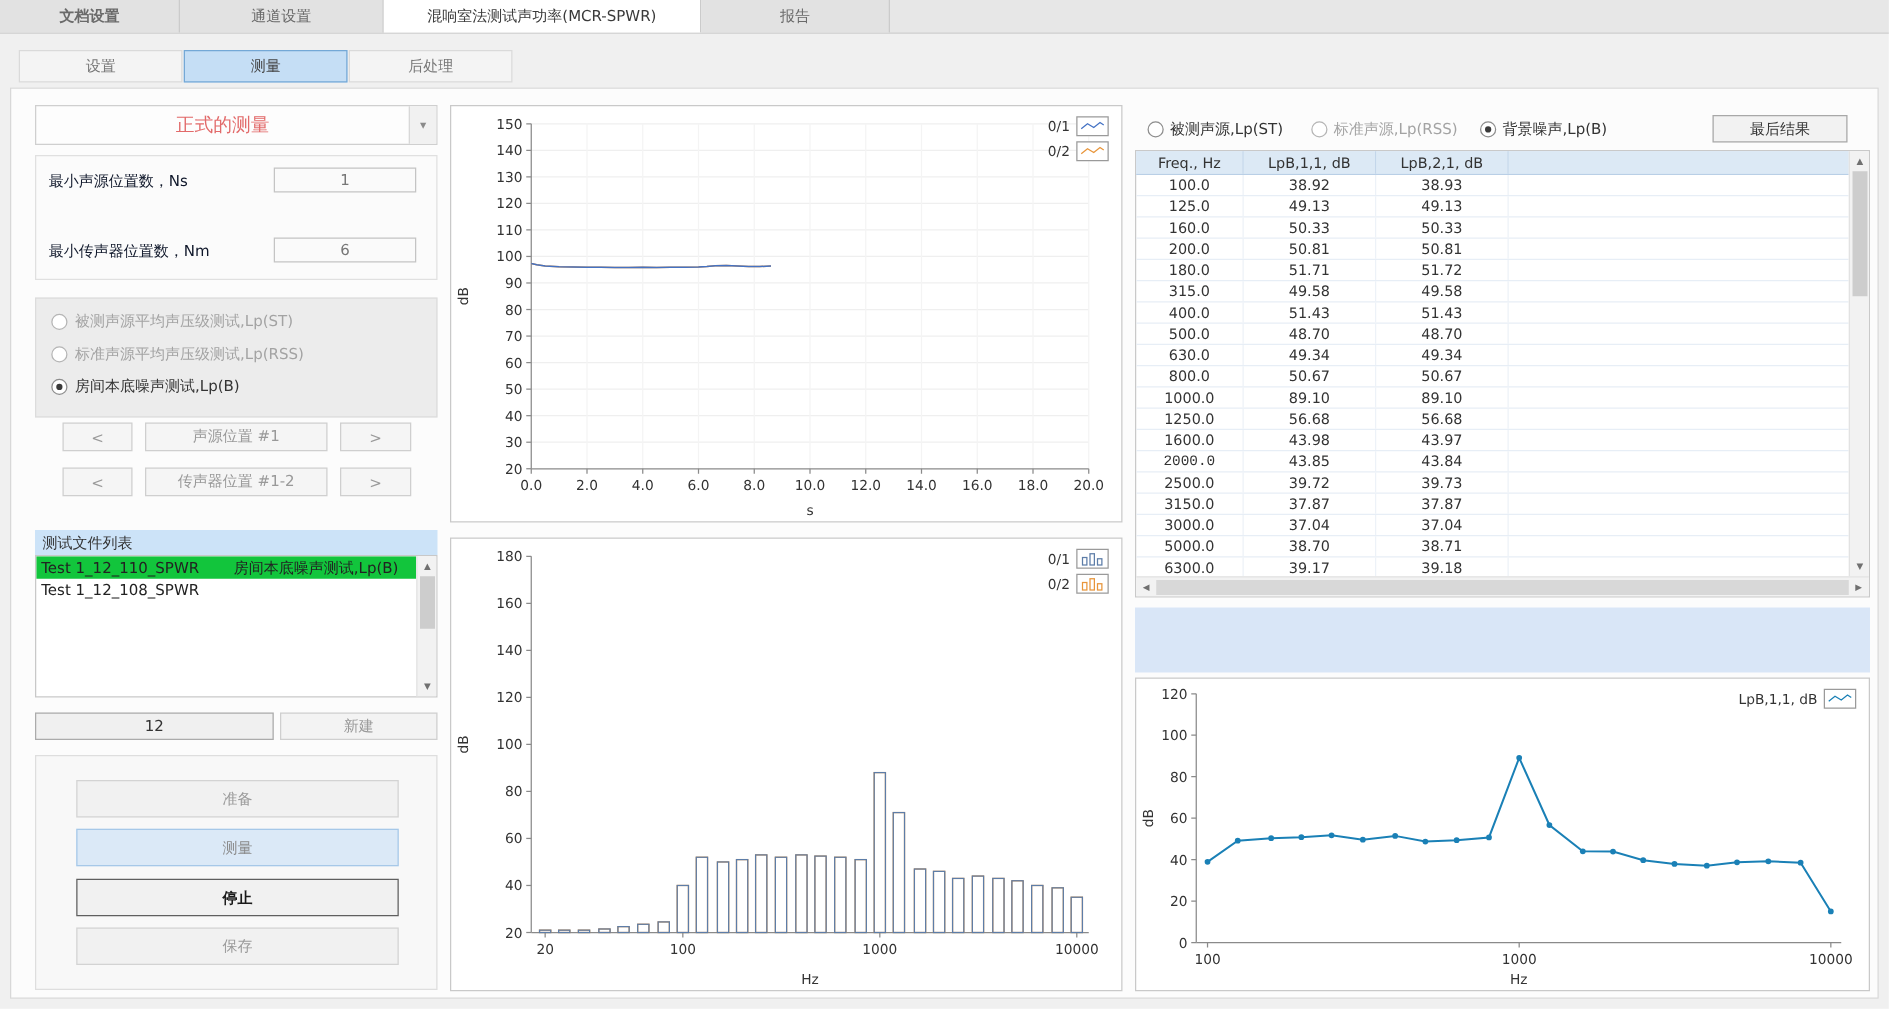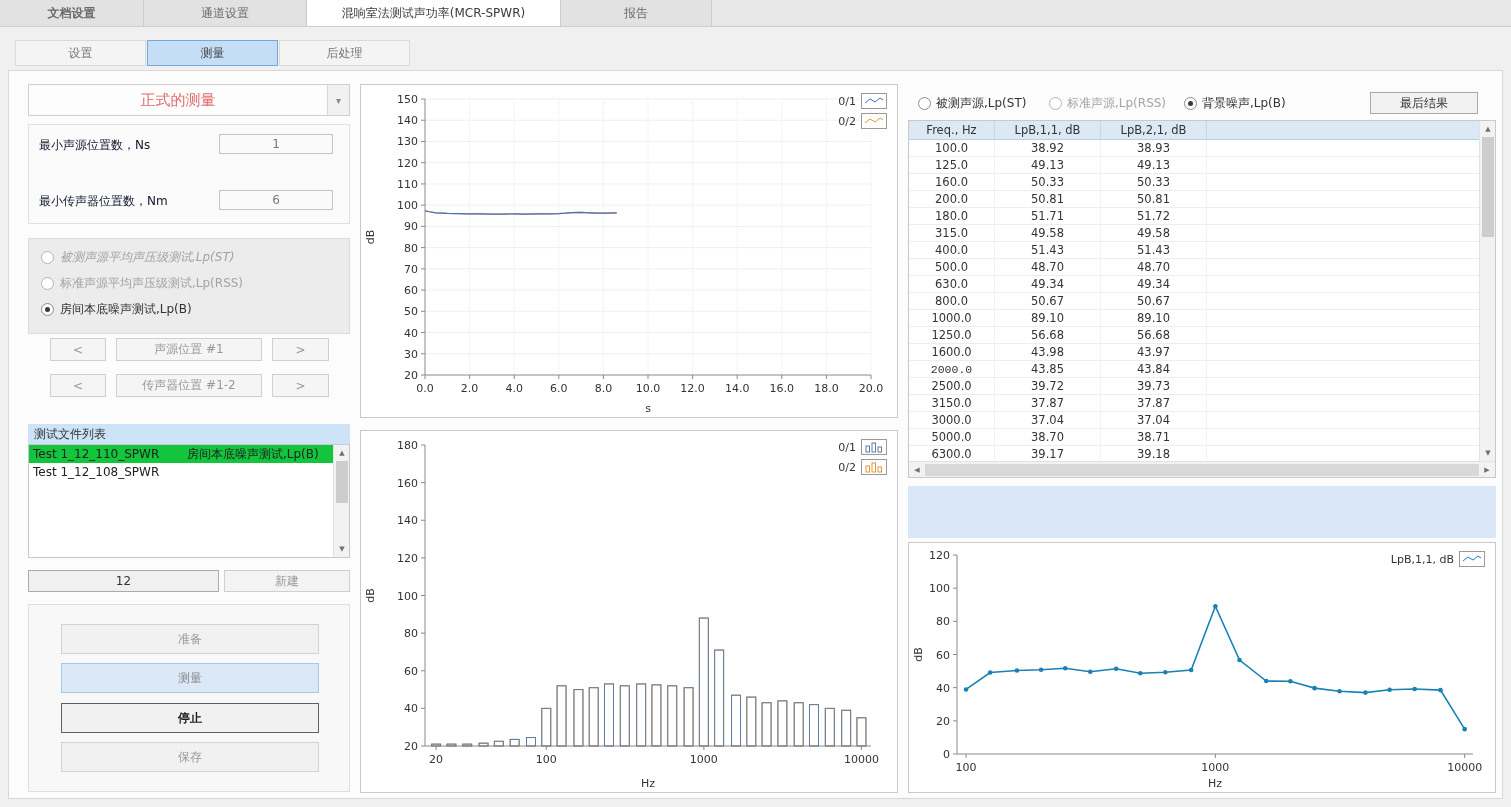--- a/index.html
+++ b/index.html
@@ -105,21 +105,21 @@
     <div class="param-row" style="top: 8px;">
       <span class="param-label">最小声源位置数，Ns</span>
       <div class="param-input">1</div>
     </div>
     <div class="param-row" style="top: 32px; margin-top: 32px;">
       <span class="param-label">最小传声器位置数，Nm</span>
       <div class="param-input">6</div>
     </div>
   </div>
 <div id="test-type-group">
-    <div class="radio-row" style="top: 10px; font-style: italic;">
+    <div class="radio-row" style="top: 10px;">
       <span class="radio disabled"></span>
       <span class="radio-label disabled">被测声源平均声压级测试,Lp(ST)</span>
     </div>
     <div class="radio-row" style="top: 36px;">
       <span class="radio disabled"></span>
       <span class="radio-label disabled">标准声源平均声压级测试,Lp(RSS)</span>
     </div>
     <div class="radio-row" style="top: 62px;">
       <span class="radio checked"></span>
       <span class="radio-label">房间本底噪声测试,Lp(B)</span>

